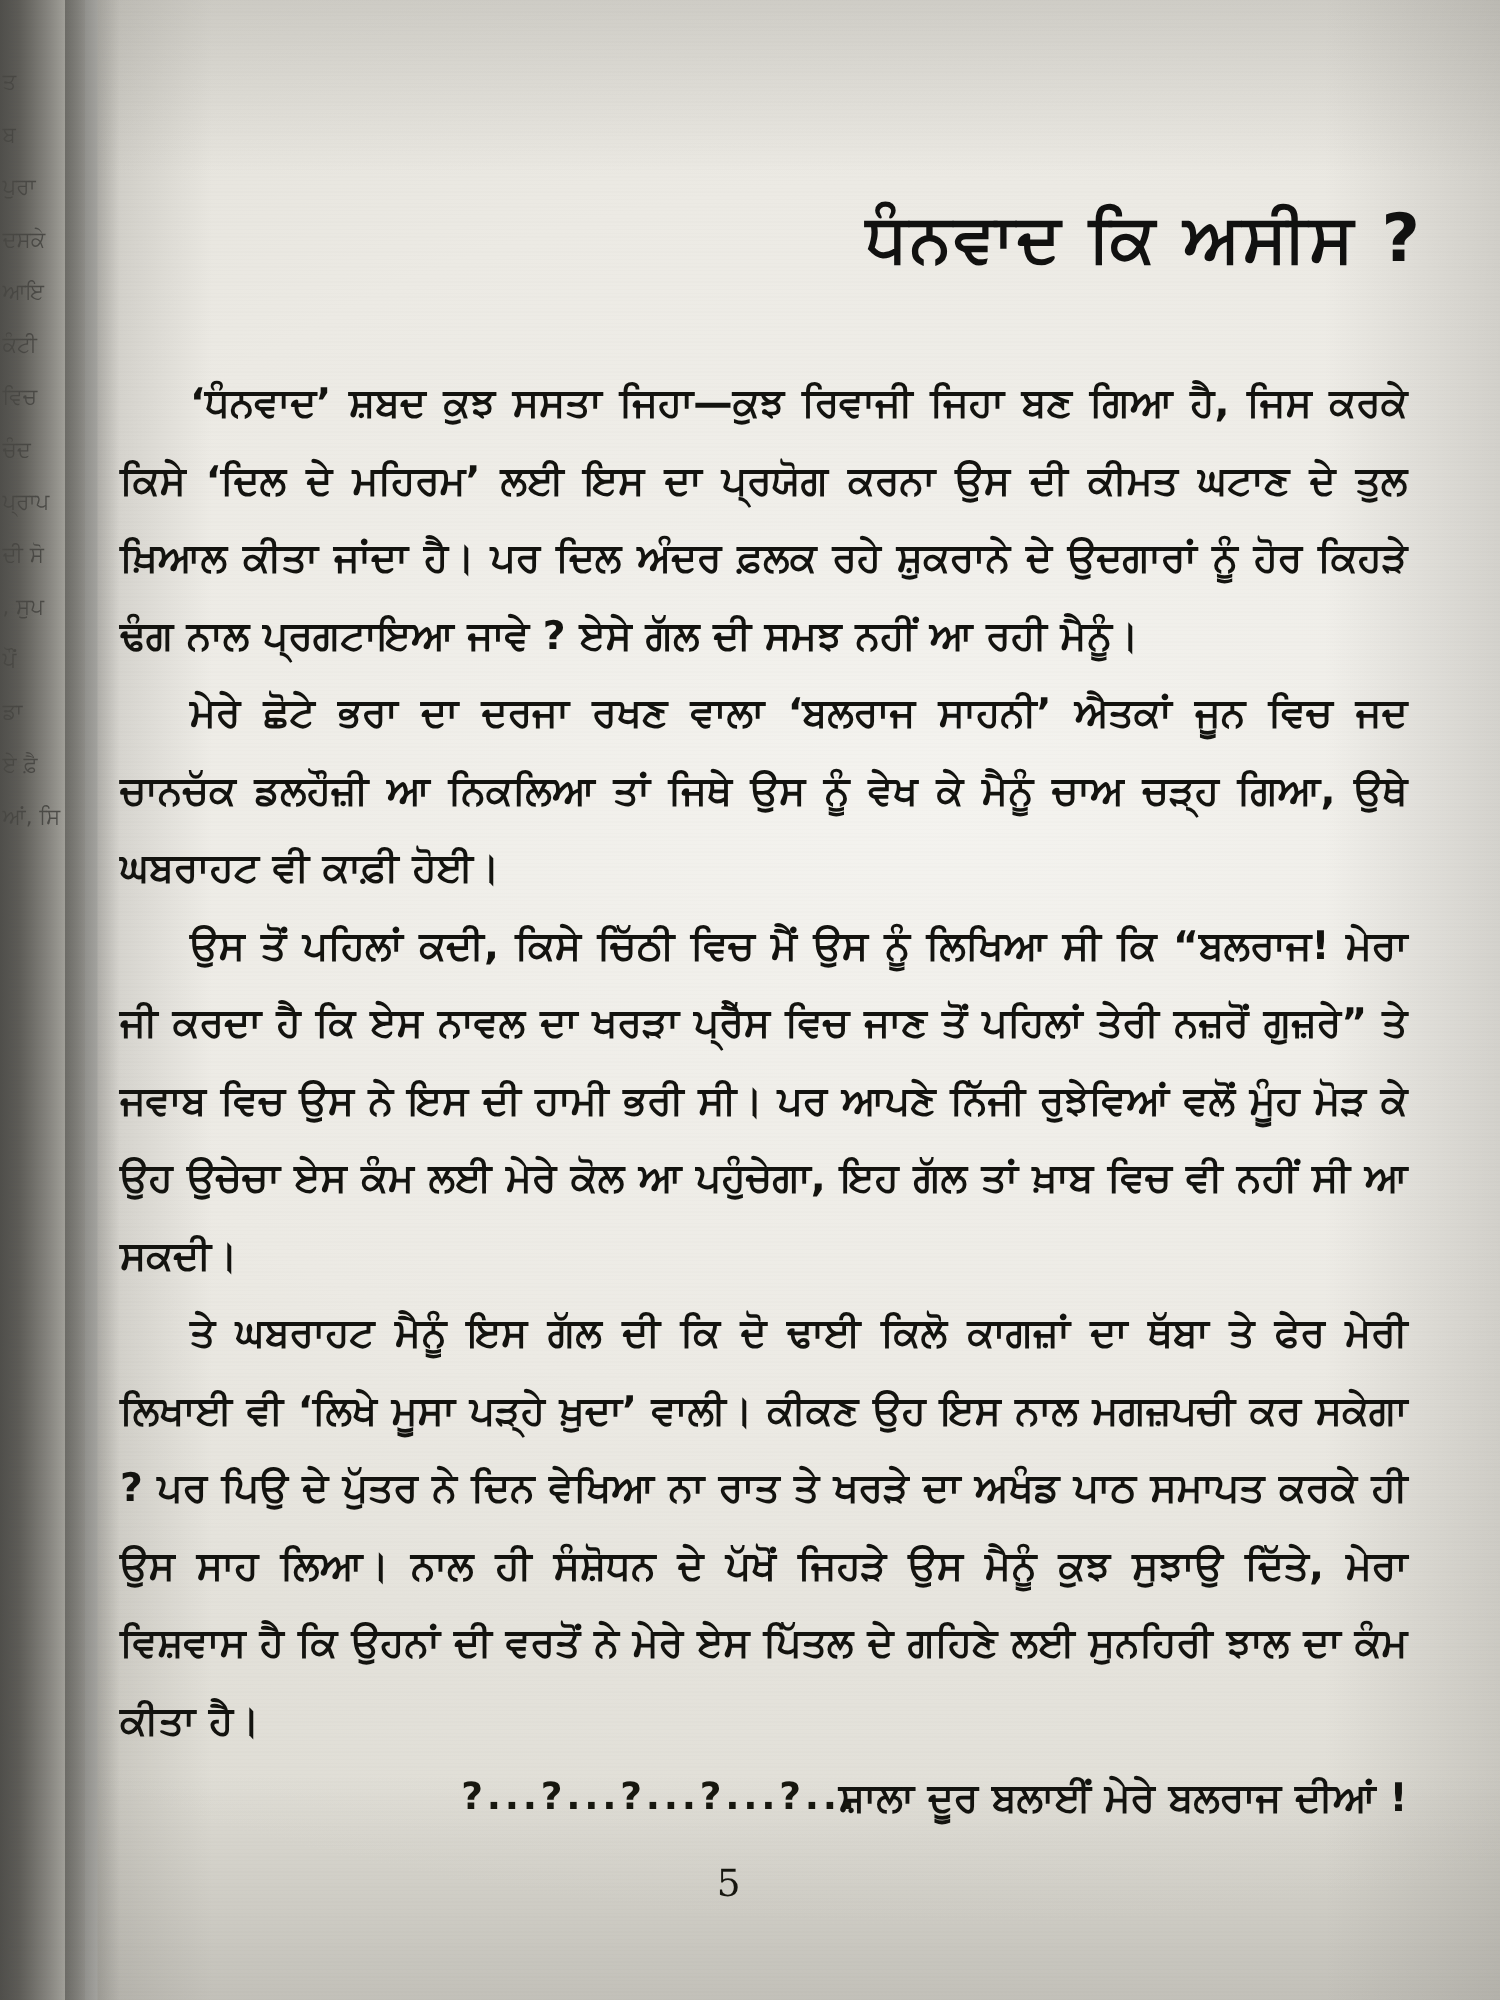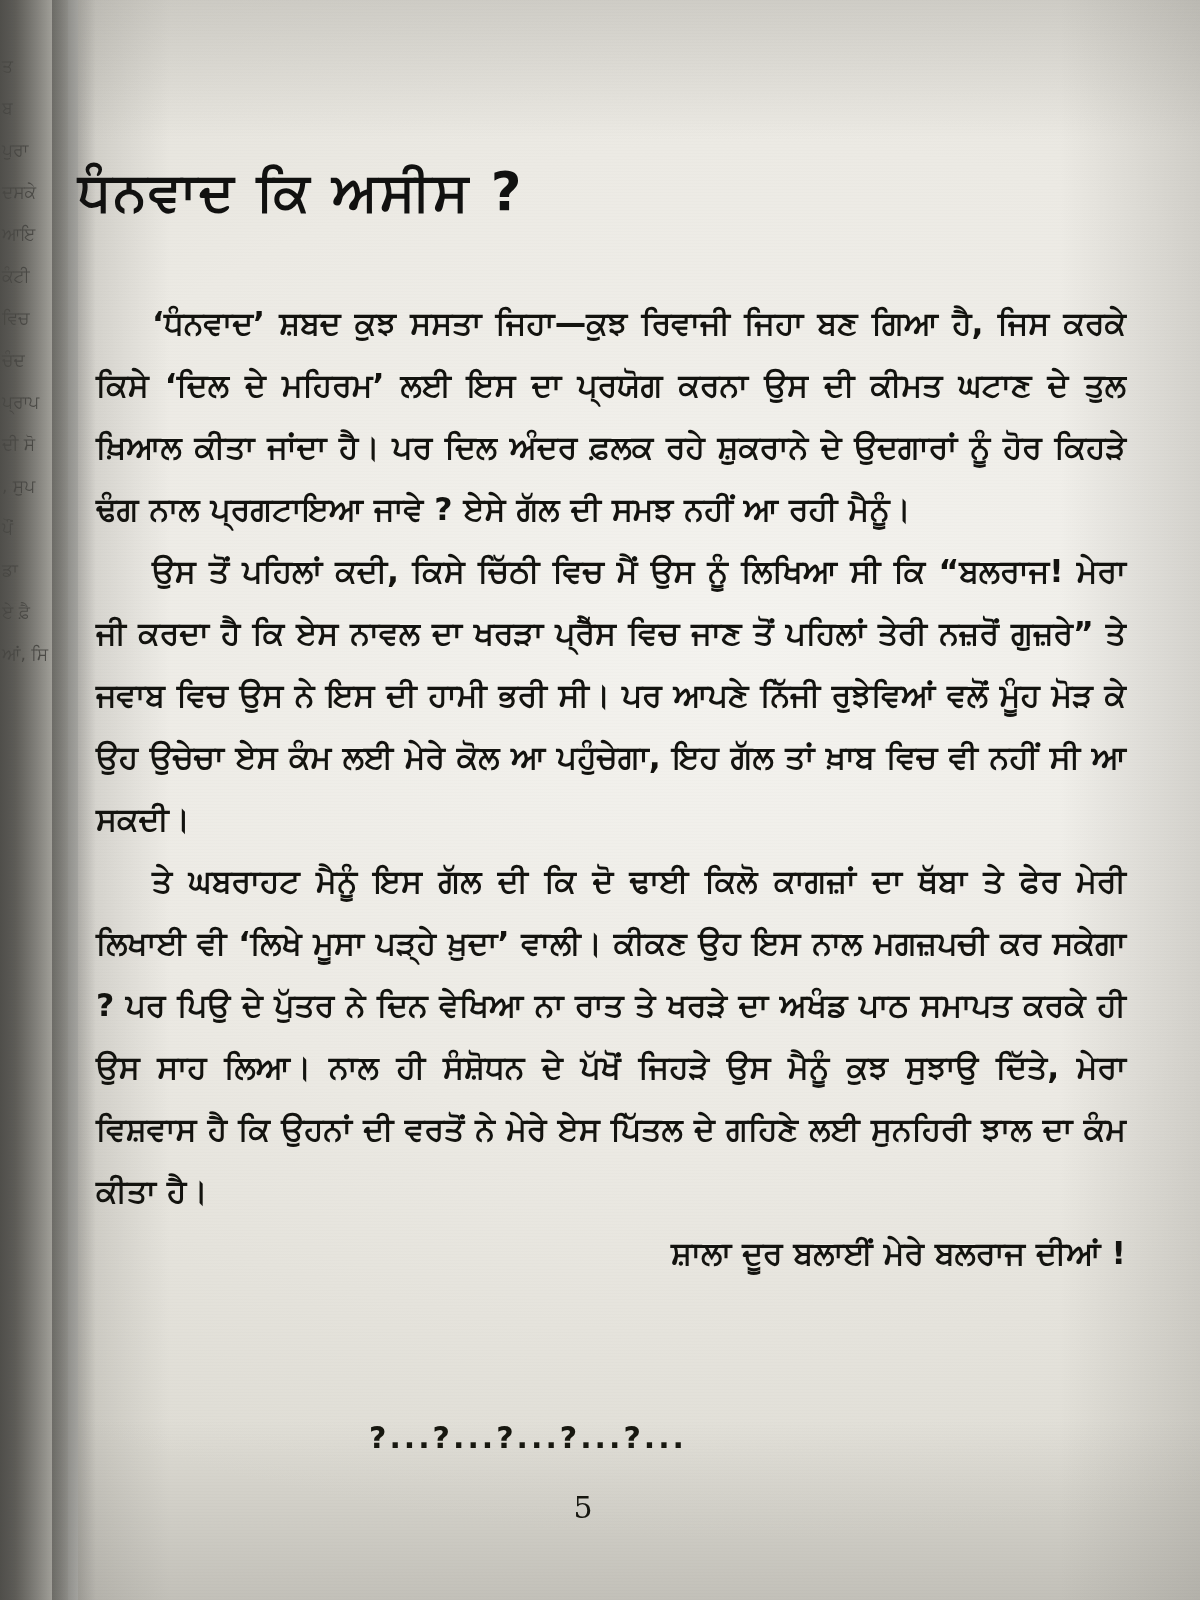--- a/index.html
+++ b/index.html
@@ -105,21 +105,21 @@
     width: 1122px;
     height: 1600px;
     z-index: 9;
   }
 
   .chapter-title {
     position: absolute;
     left: 0;
     top: 160px;
     width: 1060px;
-    text-align: left;
+    text-align: right;
     font-size: 53px;
     line-height: 1.2;
     color: #111110;
     font-weight: bold;
     letter-spacing: 2px;
     font-family: "DejaVu Sans", sans-serif;
   }
 
   .body-text {
     position: absolute;
@@ -205,20 +205,21 @@
 ਏ ਫ਼ੈ
 ਆਂ, ਸਿ</div>
   </div>
 
   <div class="content">
 
     <div class="chapter-title">ਧੰਨਵਾਦ ਕਿ ਅਸੀਸ ?</div>
 
     <div class="body-text">
       <p>‘ਧੰਨਵਾਦ’ ਸ਼ਬਦ ਕੁਝ ਸਸਤਾ ਜਿਹਾ—ਕੁਝ ਰਿਵਾਜੀ ਜਿਹਾ ਬਣ ਗਿਆ ਹੈ, ਜਿਸ ਕਰਕੇ ਕਿਸੇ ‘ਦਿਲ ਦੇ ਮਹਿਰਮ’ ਲਈ ਇਸ ਦਾ ਪ੍ਰਯੋਗ ਕਰਨਾ ਉਸ ਦੀ ਕੀਮਤ ਘਟਾਣ ਦੇ ਤੁਲ ਖ਼ਿਆਲ ਕੀਤਾ ਜਾਂਦਾ ਹੈ। ਪਰ ਦਿਲ ਅੰਦਰ ਫ਼ਲਕ ਰਹੇ ਸ਼ੁਕਰਾਨੇ ਦੇ ਉਦਗਾਰਾਂ ਨੂੰ ਹੋਰ ਕਿਹੜੇ ਢੰਗ ਨਾਲ ਪ੍ਰਗਟਾਇਆ ਜਾਵੇ ? ਏਸੇ ਗੱਲ ਦੀ ਸਮਝ ਨਹੀਂ ਆ ਰਹੀ ਮੈਨੂੰ।</p>
+      <p>ਮੇਰੇ ਛੋਟੇ ਭਰਾ ਦਾ ਦਰਜਾ ਰਖਣ ਵਾਲਾ ‘ਬਲਰਾਜ ਸਾਹਨੀ’ ਐਤਕਾਂ ਜੂਨ ਵਿਚ ਜਦ ਚਾਨਚੱਕ ਡਲਹੌਜ਼ੀ ਆ ਨਿਕਲਿਆ ਤਾਂ ਜਿਥੇ ਉਸ ਨੂੰ ਵੇਖ ਕੇ ਮੈਨੂੰ ਚਾਅ ਚੜ੍ਹ ਗਿਆ, ਉਥੇ ਘਬਰਾਹਟ ਵੀ ਕਾਫ਼ੀ ਹੋਈ।</p>
       <p>ਉਸ ਤੋਂ ਪਹਿਲਾਂ ਕਦੀ, ਕਿਸੇ ਚਿੱਠੀ ਵਿਚ ਮੈਂ ਉਸ ਨੂੰ ਲਿਖਿਆ ਸੀ ਕਿ “ਬਲਰਾਜ! ਮੇਰਾ ਜੀ ਕਰਦਾ ਹੈ ਕਿ ਏਸ ਨਾਵਲ ਦਾ ਖਰੜਾ ਪ੍ਰੈੱਸ ਵਿਚ ਜਾਣ ਤੋਂ ਪਹਿਲਾਂ ਤੇਰੀ ਨਜ਼ਰੋਂ ਗੁਜ਼ਰੇ” ਤੇ ਜਵਾਬ ਵਿਚ ਉਸ ਨੇ ਇਸ ਦੀ ਹਾਮੀ ਭਰੀ ਸੀ। ਪਰ ਆਪਣੇ ਨਿੱਜੀ ਰੁਝੇਵਿਆਂ ਵਲੋਂ ਮੂੰਹ ਮੋੜ ਕੇ ਉਹ ਉਚੇਚਾ ਏਸ ਕੰਮ ਲਈ ਮੇਰੇ ਕੋਲ ਆ ਪਹੁੰਚੇਗਾ, ਇਹ ਗੱਲ ਤਾਂ ਖ਼ਾਬ ਵਿਚ ਵੀ ਨਹੀਂ ਸੀ ਆ ਸਕਦੀ।</p>
       <p>ਤੇ ਘਬਰਾਹਟ ਮੈਨੂੰ ਇਸ ਗੱਲ ਦੀ ਕਿ ਦੋ ਢਾਈ ਕਿਲੋ ਕਾਗਜ਼ਾਂ ਦਾ ਥੱਬਾ ਤੇ ਫੇਰ ਮੇਰੀ ਲਿਖਾਈ ਵੀ ‘ਲਿਖੇ ਮੂਸਾ ਪੜ੍ਹੇ ਖ਼ੁਦਾ’ ਵਾਲੀ। ਕੀਕਣ ਉਹ ਇਸ ਨਾਲ ਮਗਜ਼ਪਚੀ ਕਰ ਸਕੇਗਾ ? ਪਰ ਪਿਉ ਦੇ ਪੁੱਤਰ ਨੇ ਦਿਨ ਵੇਖਿਆ ਨਾ ਰਾਤ ਤੇ ਖਰੜੇ ਦਾ ਅਖੰਡ ਪਾਠ ਸਮਾਪਤ ਕਰਕੇ ਹੀ ਉਸ ਸਾਹ ਲਿਆ। ਨਾਲ ਹੀ ਸੰਸ਼ੋਧਨ ਦੇ ਪੱਖੋਂ ਜਿਹੜੇ ਉਸ ਮੈਨੂੰ ਕੁਝ ਸੁਝਾਉ ਦਿੱਤੇ, ਮੇਰਾ ਵਿਸ਼ਵਾਸ ਹੈ ਕਿ ਉਹਨਾਂ ਦੀ ਵਰਤੋਂ ਨੇ ਮੇਰੇ ਏਸ ਪਿੱਤਲ ਦੇ ਗਹਿਣੇ ਲਈ ਸੁਨਹਿਰੀ ਝਾਲ ਦਾ ਕੰਮ ਕੀਤਾ ਹੈ।</p>
       <p class="last-short">ਸ਼ਾਲਾ ਦੂਰ ਬਲਾਈਂ ਮੇਰੇ ਬਲਰਾਜ ਦੀਆਂ !</p>
     </div>
 
     <div class="ornament">?...?...?...?...?...</div>
 
     <div class="folio">5</div>
   </div>
 

